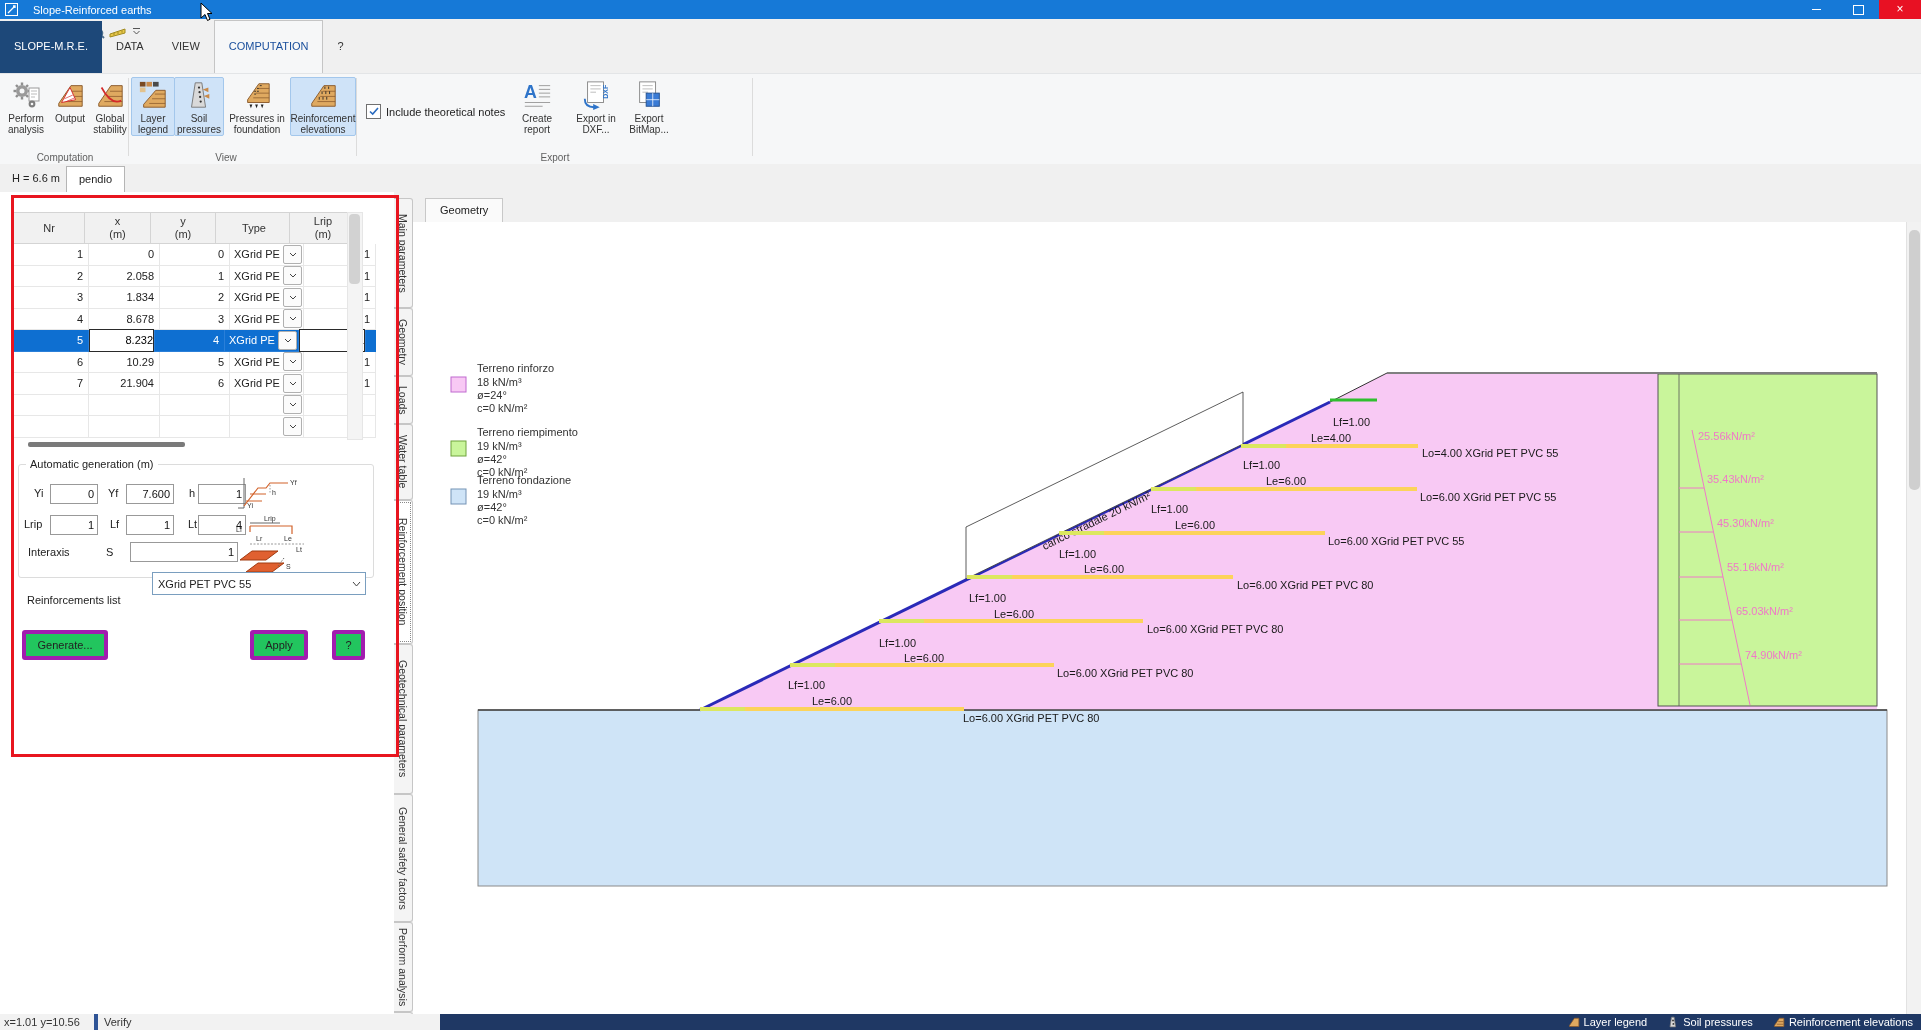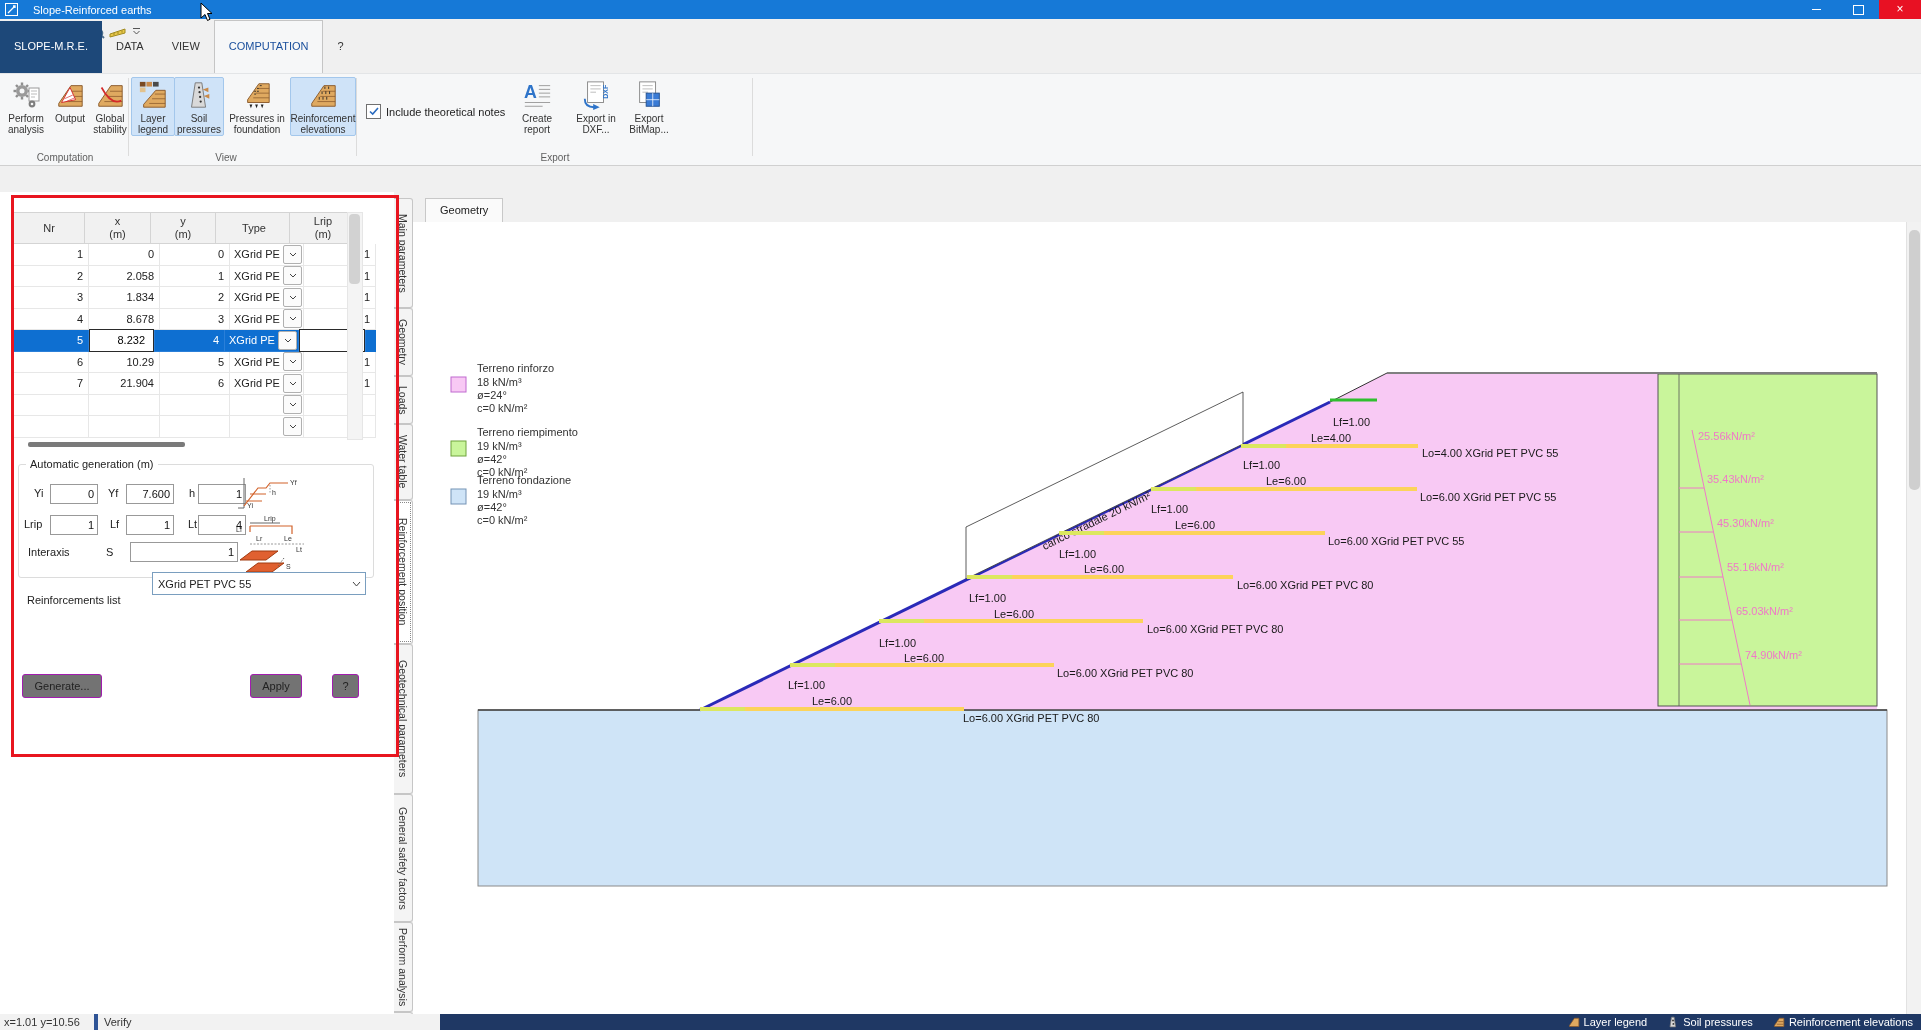--- a/index.html
+++ b/index.html
@@ -44,27 +44,27 @@
   .hcell:first-child{border-left:1px solid #d4d4d4;}
   .trow{display:flex;height:21.5px;background:#fff;}
   .cell{border-right:1px solid #e7e7e7;border-bottom:1px solid #e7e7e7;display:flex;align-items:center;justify-content:flex-end;padding-right:5px;}
   .c-nr{width:70px;}.c-x{width:65px;}.c-y{width:64px;}
   .c-type{width:68px;justify-content:space-between;padding:0 1px 0 4px;}
   .c-lrip{width:66px;}
   .combo{width:17px;height:17px;border:1px solid #b0b0b0;background:#fbfbfb;border-radius:2px;display:flex;align-items:center;justify-content:center;}
   .sel{background:#0e6fd1;color:#fff;}
   .sel .cell{border-color:#2a7fd8;}
   .sel .cell.edit{padding:0;}
-  .editbox{flex:1;height:100%;background:#fff;color:#000;border:1px solid #2a2a2a;display:flex;align-items:center;justify-content:flex-end;padding-right:8px;}
+  .editbox{flex:1;height:100%;background:#fff;color:#000;border:1px solid #2a2a2a;display:flex;align-items:center;justify-content:flex-end;padding-right:0;}
   .groupbox{position:absolute;left:18px;top:272px;width:354px;height:112px;border:1px solid #dcdcdc;border-radius:3px;}
   .gtitle{position:absolute;left:26px;top:266px;background:#fff;padding:0 4px;color:#222;}
   .flabel{position:absolute;color:#222;line-height:17px;}
   .fin{position:absolute;height:18px;border:1px solid #999;background:#fff;font:11px "Liberation Sans",sans-serif;text-align:right;padding:0 3px;color:#111;}
-  .btn{position:absolute;height:22px;background:#737373;border:1px solid #a21caf;border-radius:3px;
-       display:flex;align-items:center;justify-content:center;color:#222;margin-top:44px;}
+  .btn{position:absolute;height:22px;background:#22c55e;border:4px solid #a21caf;border-radius:3px;
+       display:flex;align-items:center;justify-content:center;color:#222;}
   #redbox{position:absolute;left:11px;top:3px;width:382px;height:556px;border:3px solid #e8151f;pointer-events:none;z-index:9;}
   
   #sidetabs{position:absolute;left:394px;top:192px;width:19px;height:830px;background:#f0f0f0;}
   .stab{position:absolute;left:0;width:18px;background:#f4f4f4;border:1px solid #c6c6c6;border-left:none;
         border-radius:0 3px 3px 0;writing-mode:vertical-rl;display:flex;align-items:center;justify-content:center;
         font-size:10.5px;color:#333;}
   .stab.active{background:#fff;outline:1px dotted #888;outline-offset:-3px;}
   
   #geostrip{position:absolute;left:413px;top:192px;width:1508px;height:30px;background:#f0f0f0;border-bottom:1px solid #d2d2d2;}
   .geotab{position:absolute;left:12px;top:6px;height:24px;line-height:22px;padding:0 14px;background:#fafafa;
@@ -307,20 +307,24 @@
             <path d="M13,21 H27 M20,14 V28" stroke="#fff" stroke-width="0.8"></path>
           </svg>
         </span>
         <span class="lbl">Export BitMap...</span>
       </div>
       <div class="glabel">Export</div>
     </div>
     <div class="gsep" style="left:752px"></div>
   </div>
 
+  <div id="doctabs">
+    <div class="dtab1">H = 6.6 m</div>
+    <div class="dtab2">pendio</div>
+  </div>
 
   <div id="panel">
 
     <div class="thead">
       <div class="hcell c-nr">
           <span>Nr</span>
         </div>
       <div class="hcell c-x">
           <span>x</span>
           <span>(m)</span>

